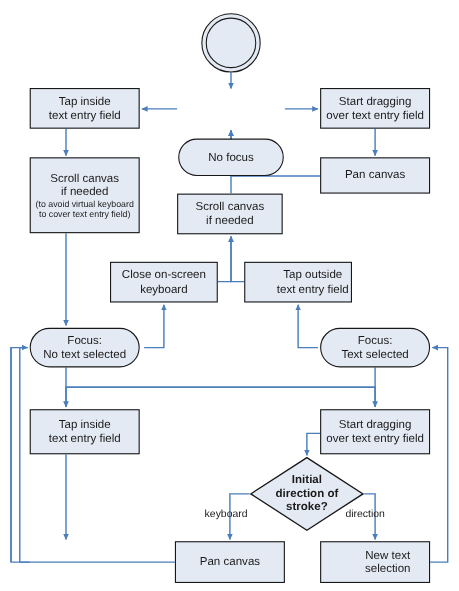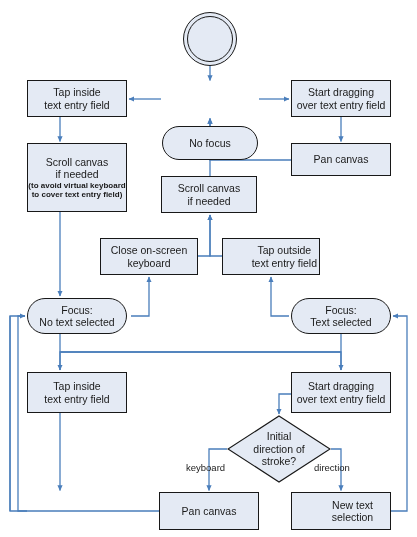--- a/index.html
+++ b/index.html
@@ -67,35 +67,35 @@
     left: 4px; top: 4px;
     right: 4px; bottom: 4px;
     border: 1.4px solid #1a1a1a;
     border-radius: 50%;
     background: #e4eaf4;
     box-sizing: border-box;
   }
   .node.decision {
     background: transparent;
     border: none;
+    font-weight: bold;
   }
   .node.decision .diamond-shape {
     position: absolute;
     left: 0; top: 0;
     width: 100%; height: 100%;
   }
   .node.decision .lbl {
     position: relative;
     z-index: 2;
   }
   .note {
     font-size: 8px;
     line-height: 9.5px;
     display: block;
-    font-weight: bold;
   }
   .edge-label {
     position: absolute;
     font-size: 9.5px;
     color: #1a1a1a;
     white-space: nowrap;
     z-index: 4;
   }
 </style>
 </head>

